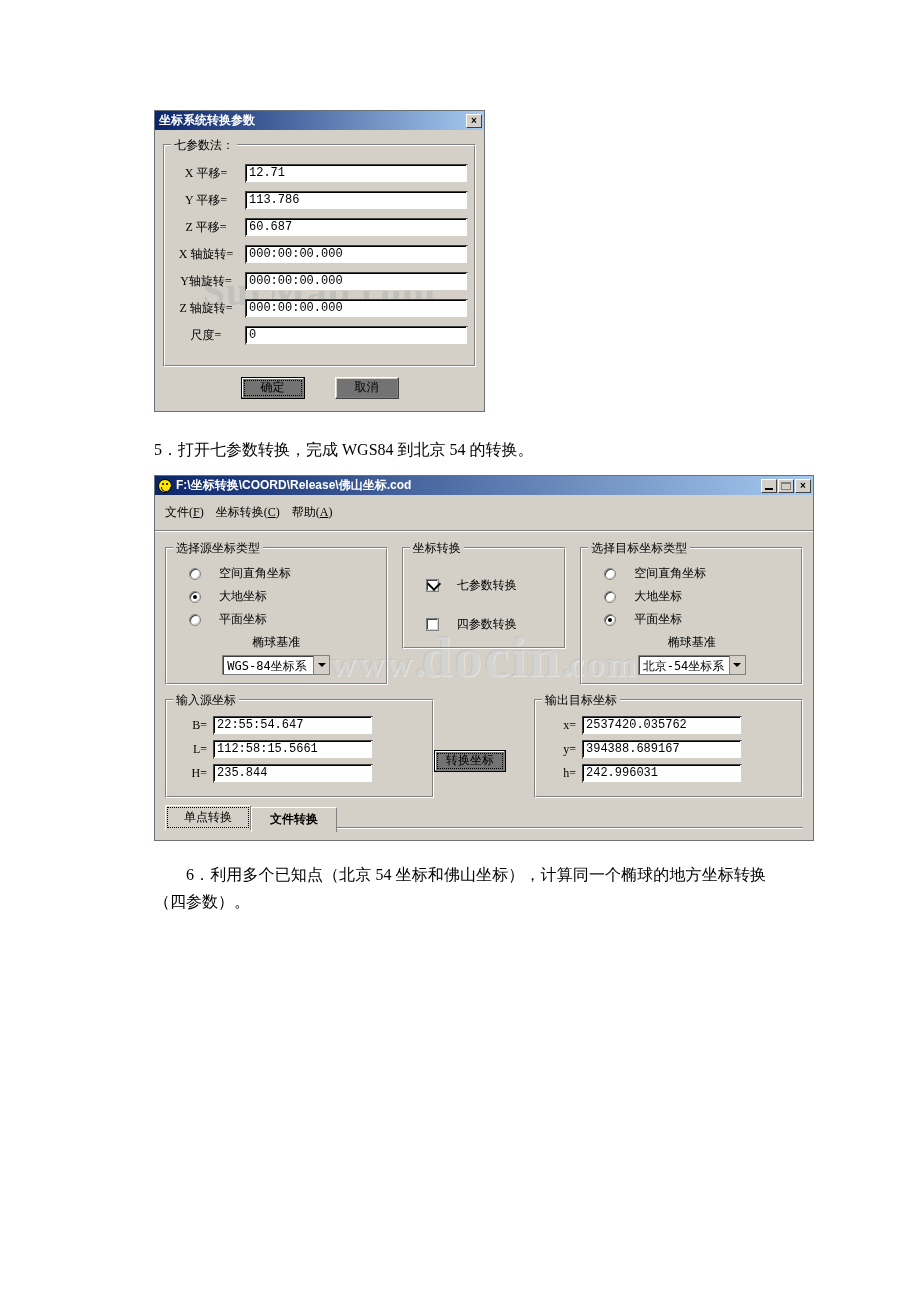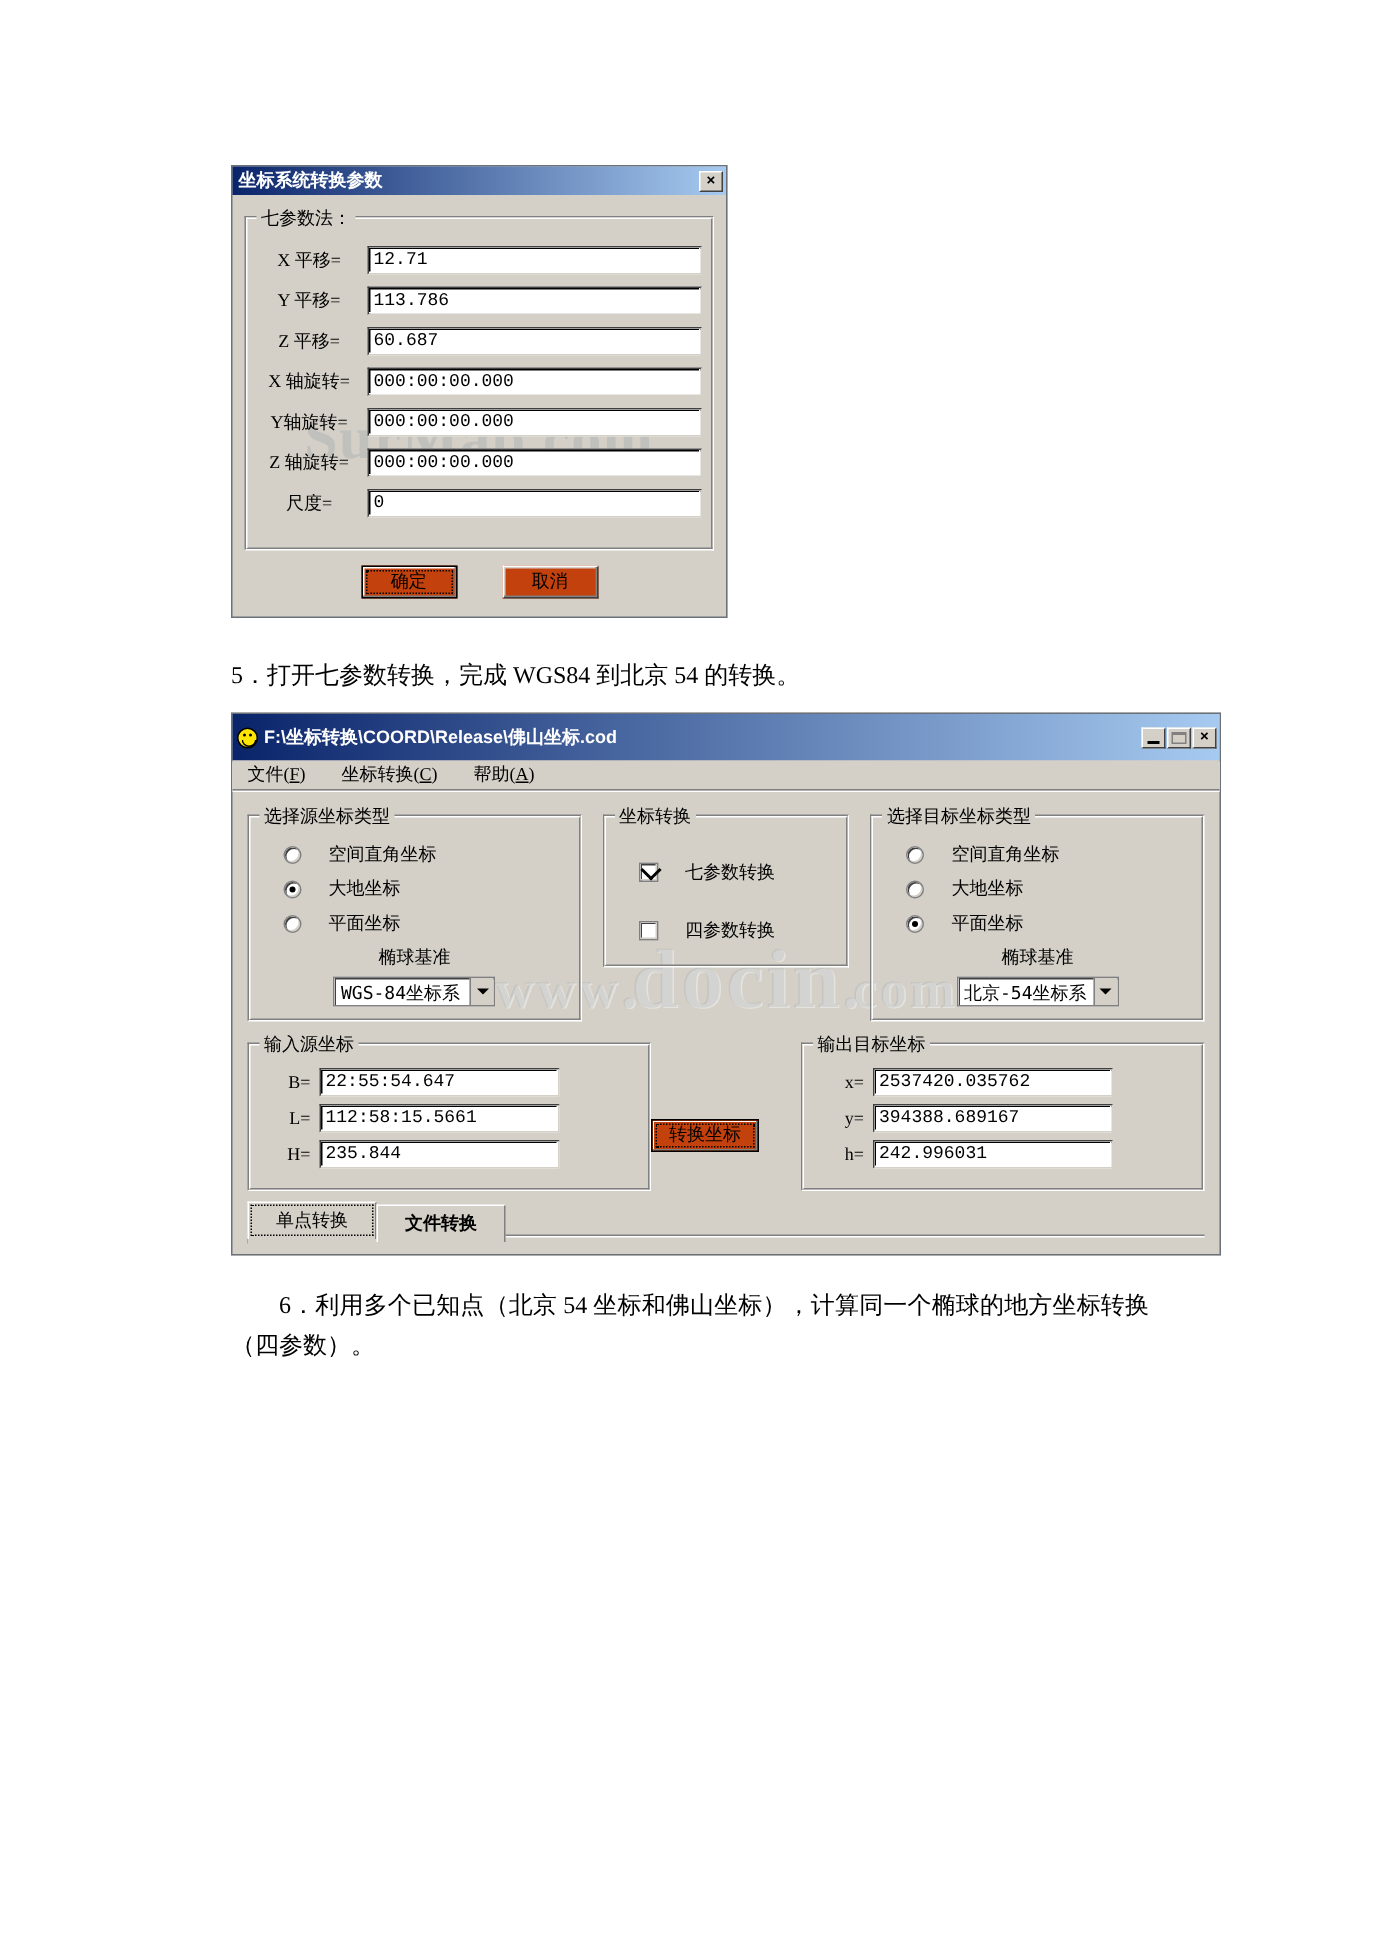--- a/index.html
+++ b/index.html
@@ -97,21 +97,21 @@
     font-size:12px;
     line-height:15px;
     overflow:hidden;
   }
   .dlg1-btns{
     display:flex; justify-content:center; gap:30px;
     padding:10px 0 4px 0;
   }
   .winbtn{
     min-width:64px; height:22px;
-    background:#c2410c;
+    background:#737373;
     border:1px solid #404040;
     border-top-color:#fff; border-left-color:#fff;
     box-shadow: inset -1px -1px 0 #808080, inset 1px 1px 0 #d4d0c8;
     font-size:12px; text-align:center; line-height:18px;
     padding:0 10px;
   }
   .winbtn.default{
     outline:1px dotted #000;
     outline-offset:-4px;
     border:1px solid #000;
@@ -134,21 +134,21 @@
   }
   
   .win2{
     width: 660px;
     margin-left:0;
     border:1px solid #6b7178;
     background:#d4d0c8;
     position:relative;
   }
   .win2-titlebar{
-    height:31px;
+    height:19px;
     background: linear-gradient(to right, #0a246a, #a6caf0);
     display:flex; align-items:center; justify-content:space-between;
     padding:0 2px 0 3px;
   }
   .win2-left{ display:flex; align-items:center; gap:4px; }
   .smile-icon{
     width:14px; height:14px; border-radius:50%;
     background:#ffe600; border:1px solid #000;
     position:relative;
   }
@@ -169,24 +169,24 @@
     width:16px; height:14px; background:#d4d0c8;
     border:1px solid #fff; border-right-color:#404040; border-bottom-color:#404040;
     font-family:Arial,sans-serif; font-size:9px; font-weight:bold;
     text-align:center; line-height:12px; color:#000;
     position:relative;
   }
   .winctl.min::after{content:""; position:absolute; left:3px; right:3px; bottom:2px; height:2px; background:#000;}
   .winctl.max::after{content:""; position:absolute; left:2px; right:2px; top:2px; bottom:2px; border:1px solid #808080; border-top:2px solid #808080;}
   .winctl.close{ font-size:10px; }
   .menubar{
-    height:20px; background:#d4d0c8;
+    height:36px; background:#d4d0c8;
     border-bottom:1px solid #808080;
     box-shadow: 0 1px 0 #fff;
-    display:flex; align-items:center; gap:16px;
+    display:flex; align-items:center; gap:4px;
     padding:0 6px; font-size:12px;
   }
   .menuitem{ padding:2px 4px; }
   .menuitem u{ text-decoration:underline; }
   .win2-body{
     position:relative;
     padding:10px 10px 6px 10px;
   }
   .cols3{
     display:flex; gap:14px;

